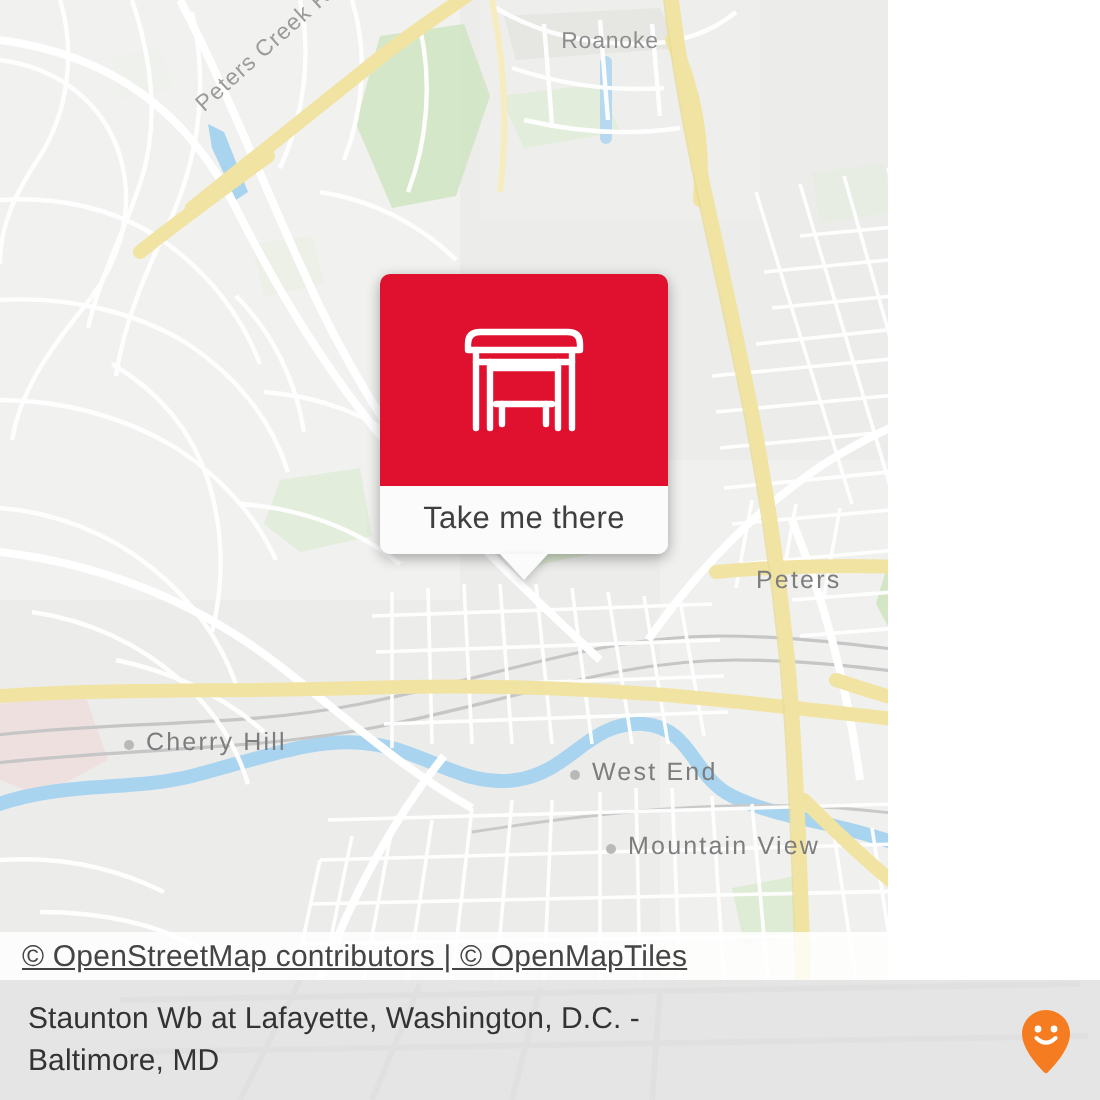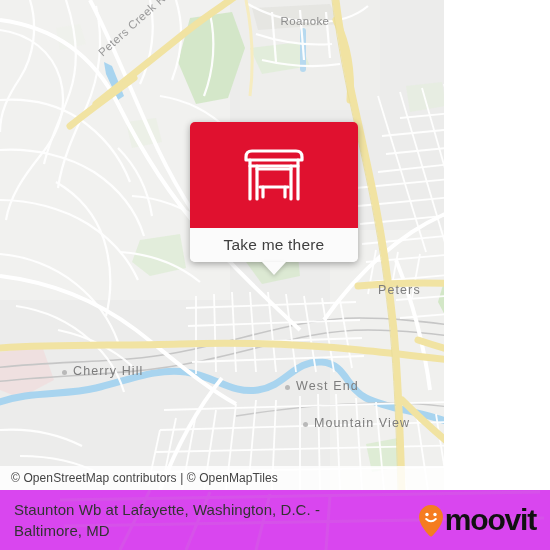--- a/index.html
+++ b/index.html
@@ -24,21 +24,21 @@
     letter-spacing:.6px;
     pointer-events:none;
   }
   .mlabel.place{color:#7d7d7d;font-size:12.5px;letter-spacing:1.1px;}
   .mlabel.poi{color:#8d8d8d;font-size:11.5px;text-align:center;line-height:14px;letter-spacing:.4px;}
   .mlabel.street{color:#9b9b9b;font-size:11.5px;letter-spacing:.5px;}
   .placedot{position:absolute;width:5px;height:5px;border-radius:50%;background:#b9b9b9;}
 
   
   .card{
-    position:absolute;left:190px;top:122px;width:168px;
+    position:absolute;left:190px;top:137px;width:144px;
     border-radius:5px;
     box-shadow:0 2px 7px rgba(0,0,0,.33);
     overflow:visible;
     z-index:40;
   }
   .card-top{
     background:#e0112f;
     height:106px;border-radius:5px 5px 0 0;
     display:flex;align-items:center;justify-content:center;
   }
@@ -62,27 +62,27 @@
   }
 
   
   .attrib{
     position:absolute;left:0;top:466px;height:24px;width:550px;
     background:rgba(255,255,255,.82);
     display:flex;align-items:center;
     z-index:30;
   }
   .attrib-text{
-    font-size:12px;color:#444;padding-left:11px;letter-spacing:.1px;
+    font-size:15px;color:#444;padding-left:11px;letter-spacing:.1px;text-decoration:underline;
   }
 
   
   .footer{
     position:absolute;left:0;top:490px;width:550px;height:60px;
-    background:#d946ef;
+    background:#e5e5e5;
     display:flex;align-items:center;justify-content:space-between;
     overflow:hidden;
   }
   .footer-watermark{
     position:absolute;left:0;top:-490px;width:550px;height:550px;opacity:.10;
     pointer-events:none;
   }
   .footer-title{
     position:relative;
     font-size:15px;color:#333;line-height:21px;
@@ -355,17 +355,16 @@
 
     <div class="footer-title">Staunton Wb at Lafayette, Washington, D.C. - Baltimore, MD</div>
 
     <div class="brand">
       <svg width="26" height="33" viewBox="0 0 26 33">
         <path d="M13 1 C6.4 1 1 6.3 1 12.9 C1 21 10.4 30.6 12.2 32.3 C12.6 32.7 13.4 32.7 13.8 32.3 C15.6 30.6 25 21 25 12.9 C25 6.3 19.6 1 13 1 Z" fill="#f57c20"></path>
         <circle cx="9" cy="10.5" r="1.7" fill="#ffffff"></circle>
         <circle cx="17" cy="10.5" r="1.7" fill="#ffffff"></circle>
         <path d="M8.2 15 Q13 19.6 17.8 15" stroke="#ffffff" stroke-width="2" fill="none" stroke-linecap="round"></path>
       </svg>
-      <span class="brand-word">moovit</span>
     </div>
   </div>
 
 </div>
 
 </body></html>

